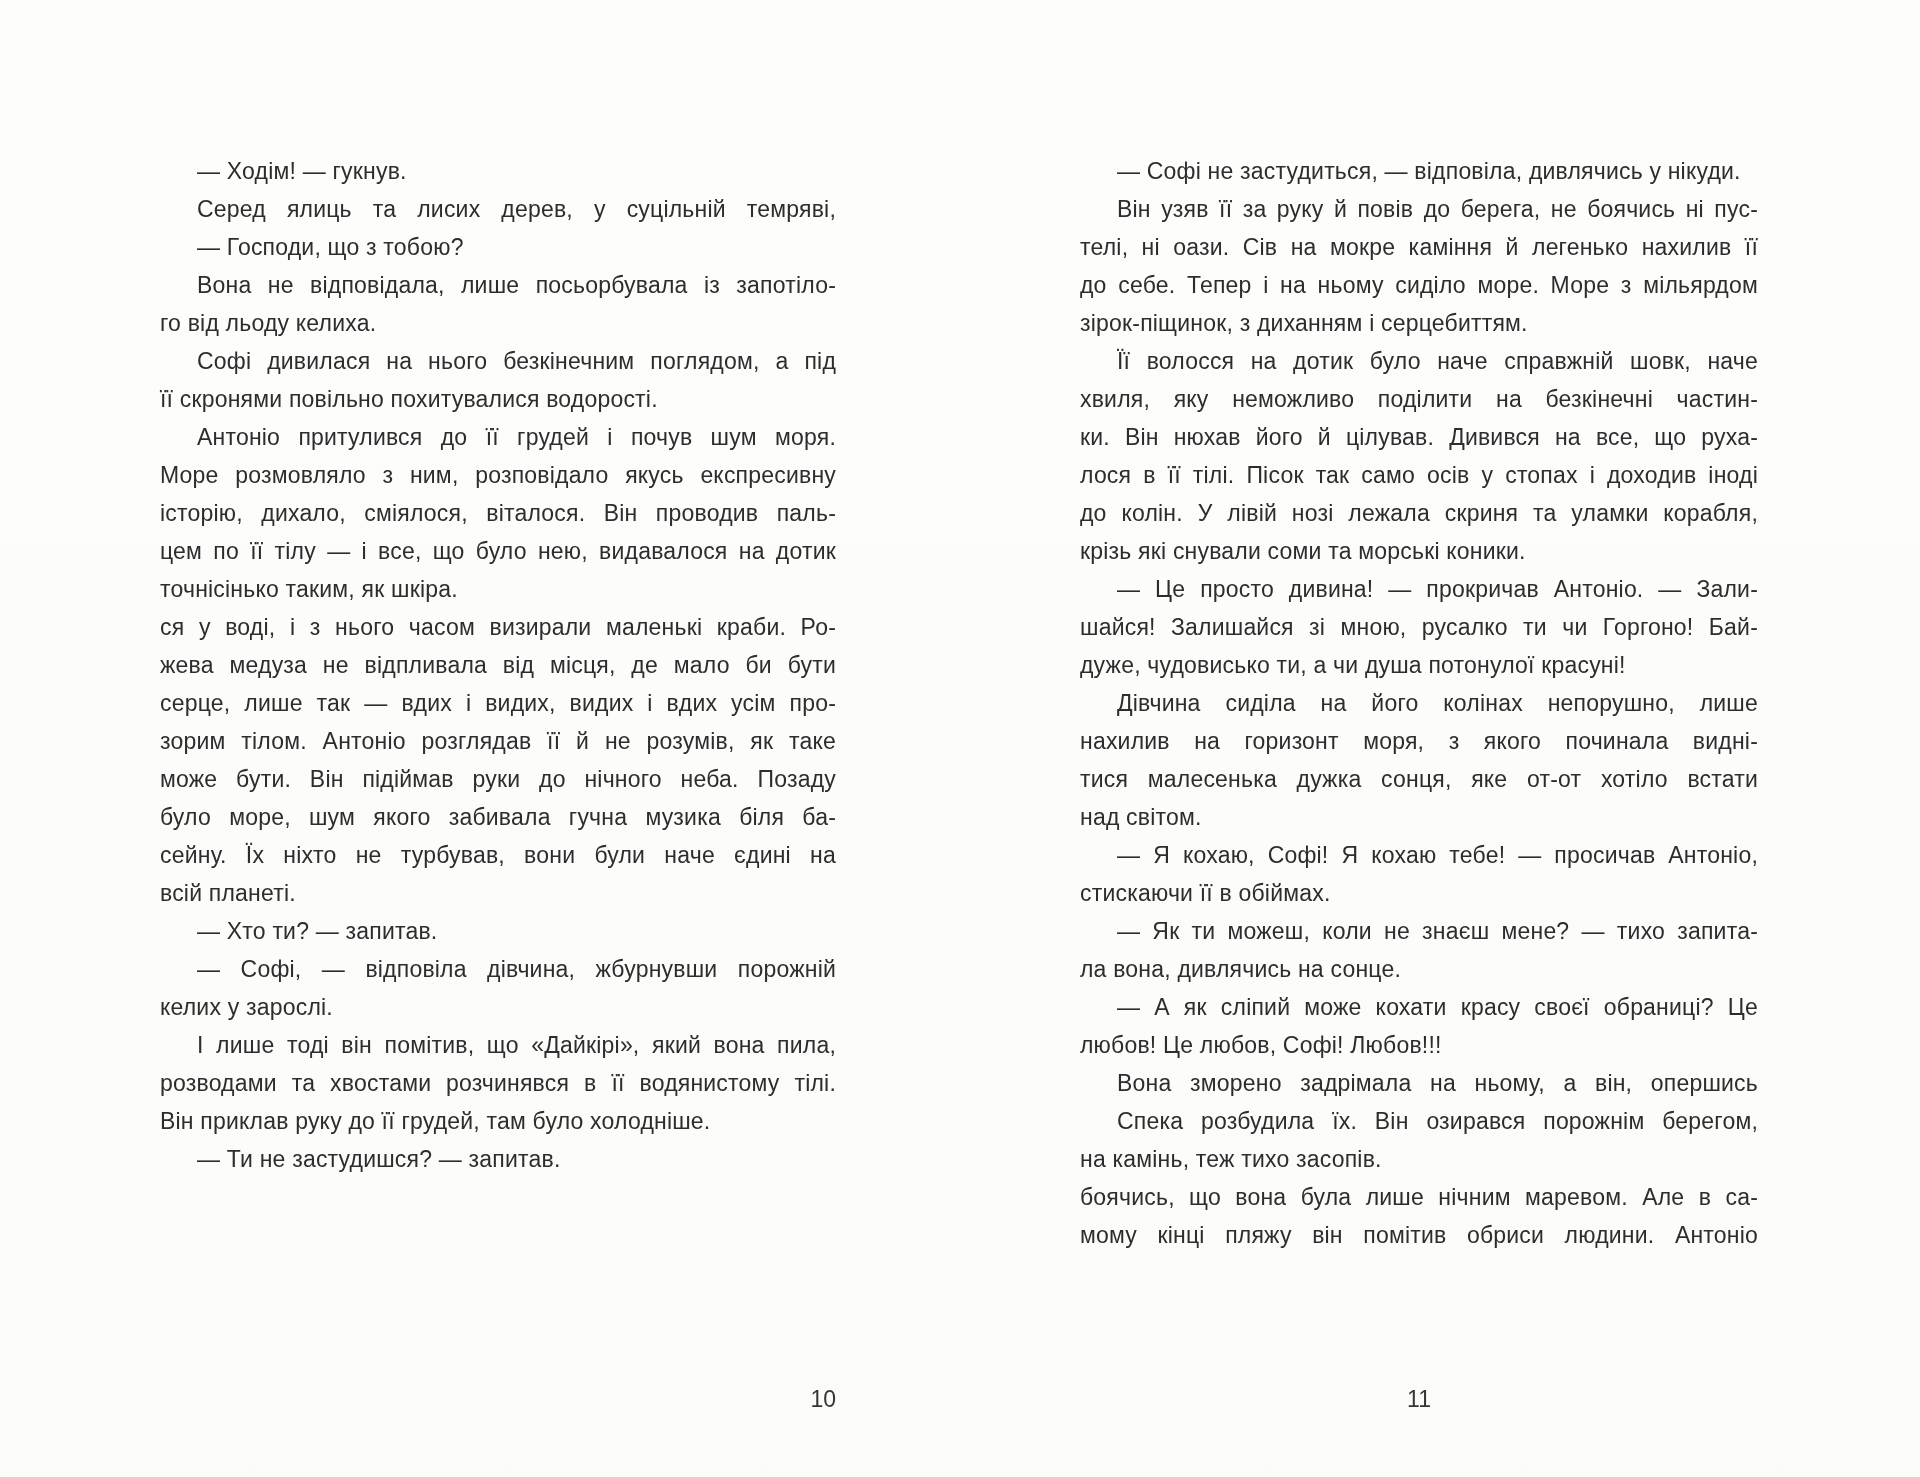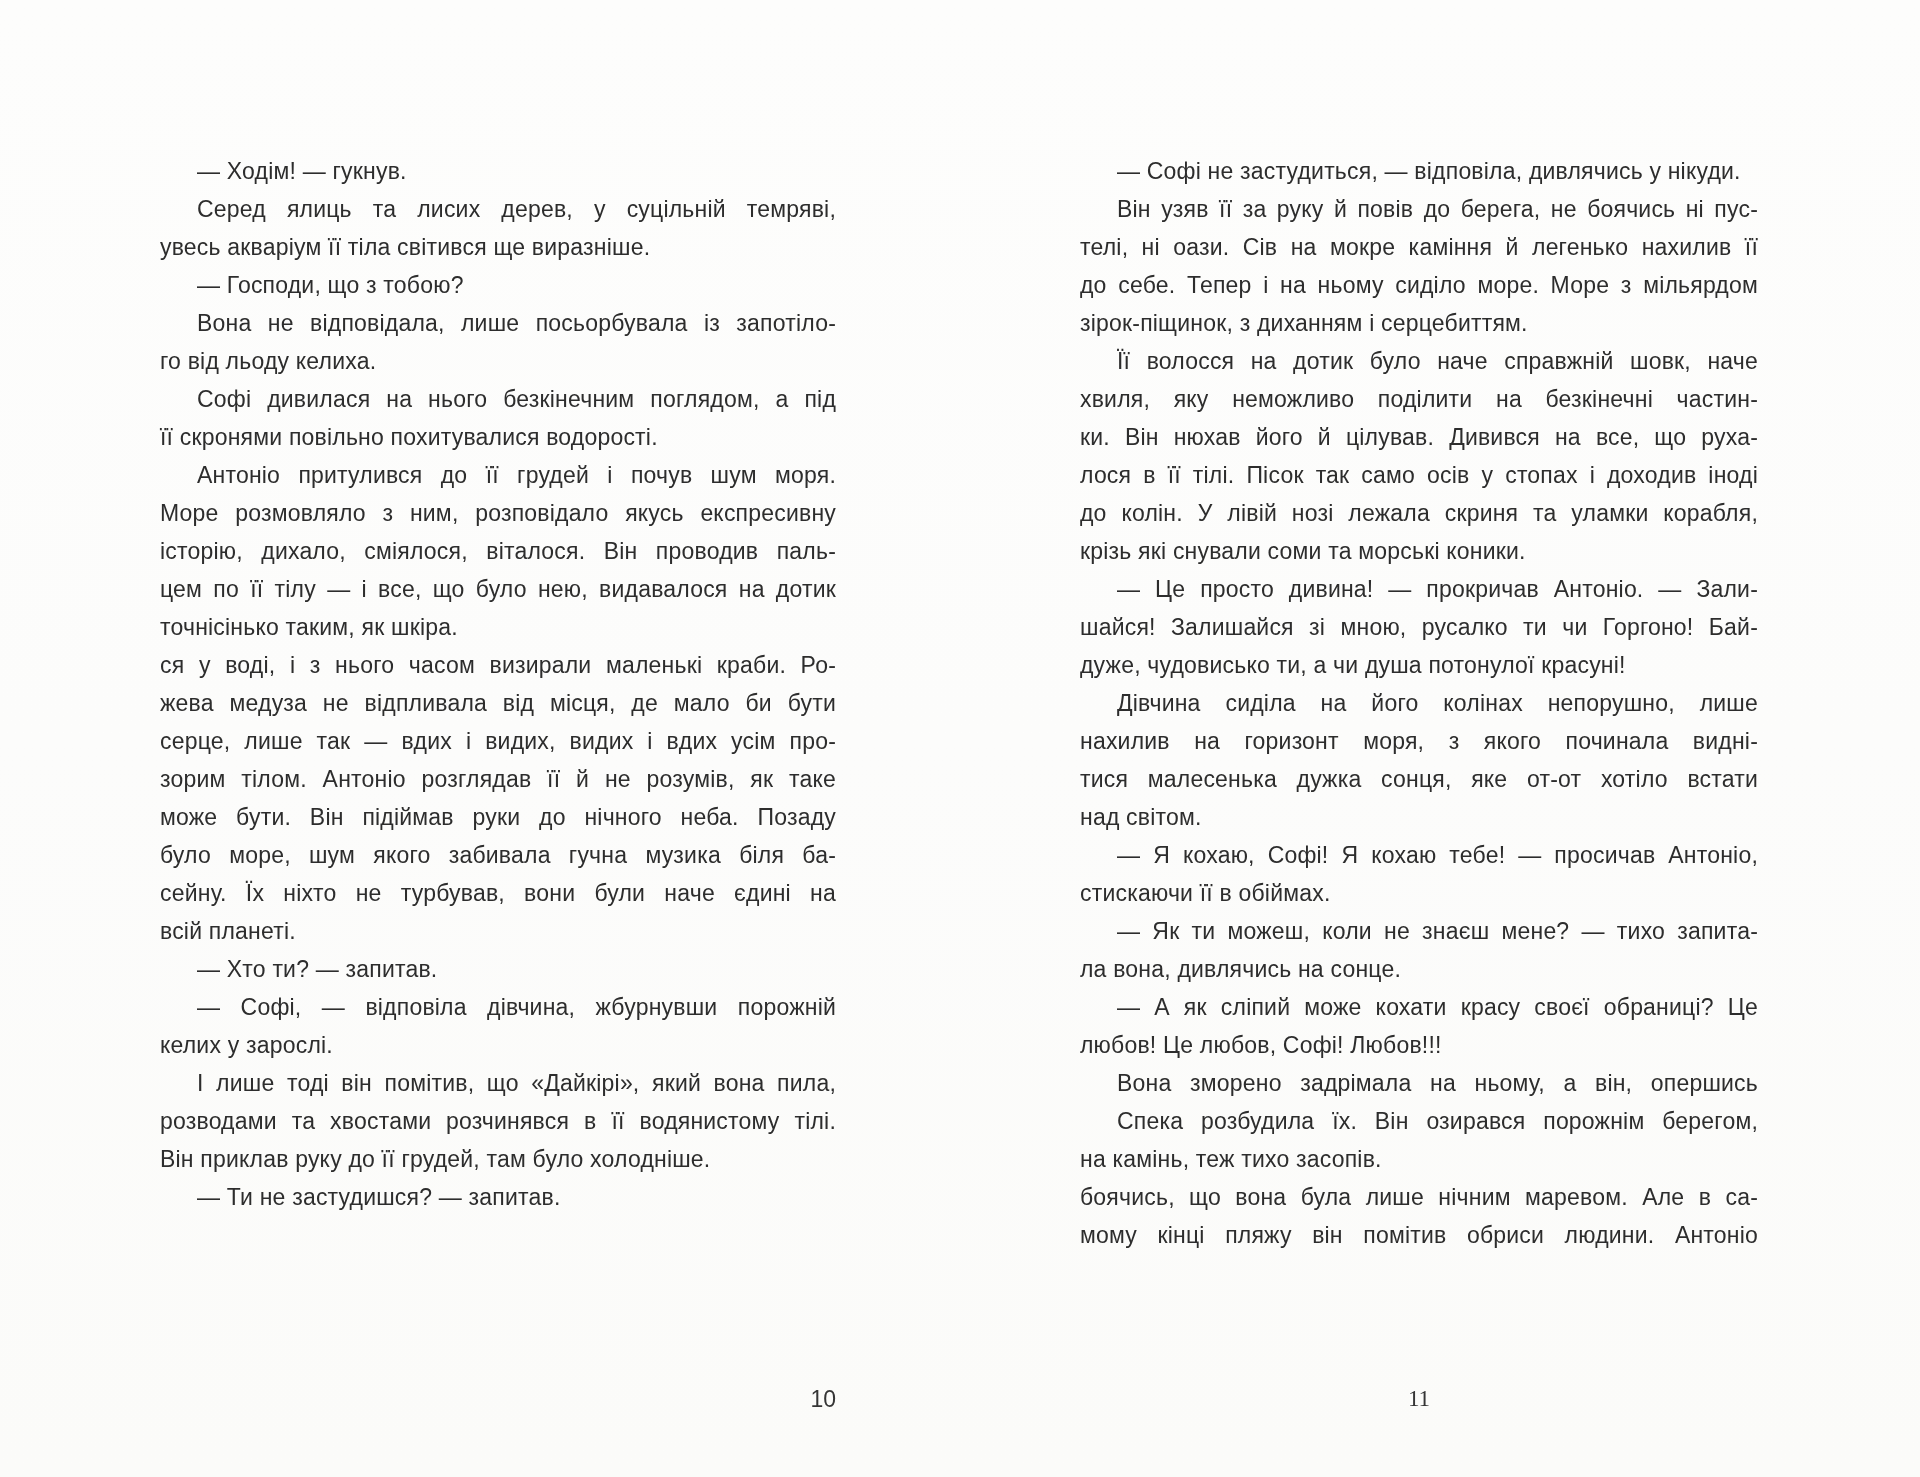--- a/index.html
+++ b/index.html
@@ -36,31 +36,30 @@
   .line.last   { text-align-last: left; }
   .pageno {
     position: absolute;
     top: 1384px;
     font-size: 23px;
     line-height: 30px;
     color: #353535;
     text-align: center;
   }
   .pageno-left  { left: 160px;  width: 676px; text-align: right; }
-  .pageno-right { left: 1080px; width: 678px; font-family: Liberation Serif, serif; }
+  .pageno-right { left: 1080px; width: 678px; }
 </style>
 </head>
 <body>
 
 <div class="spread">
 
   <div class="text-col col-left">
       <div class="line indent last">— Ходім! — гукнув.</div>
       <div class="line indent">Серед ялиць та лисих дерев, у суцільній темряві,</div>
-      <div class="line last">увесь акваріум її тіла світився ще виразніше.</div>
       <div class="line indent last">— Господи, що з тобою?</div>
       <div class="line indent">Вона не відповідала, лише посьорбувала із запотіло-</div>
       <div class="line last">го від льоду келиха.</div>
       <div class="line indent">Софі дивилася на нього безкінечним поглядом, а під</div>
       <div class="line last">її скронями повільно похитувалися водорості.</div>
       <div class="line indent">Антоніо притулився до її грудей і почув шум моря.</div>
       <div class="line">Море розмовляло з ним, розповідало якусь експресивну</div>
       <div class="line">історію, дихало, сміялося, віталося. Він проводив паль-</div>
       <div class="line">цем по її тілу — і все, що було нею, видавалося на дотик</div>
       <div class="line last">точнісінько таким, як шкіра.</div>

